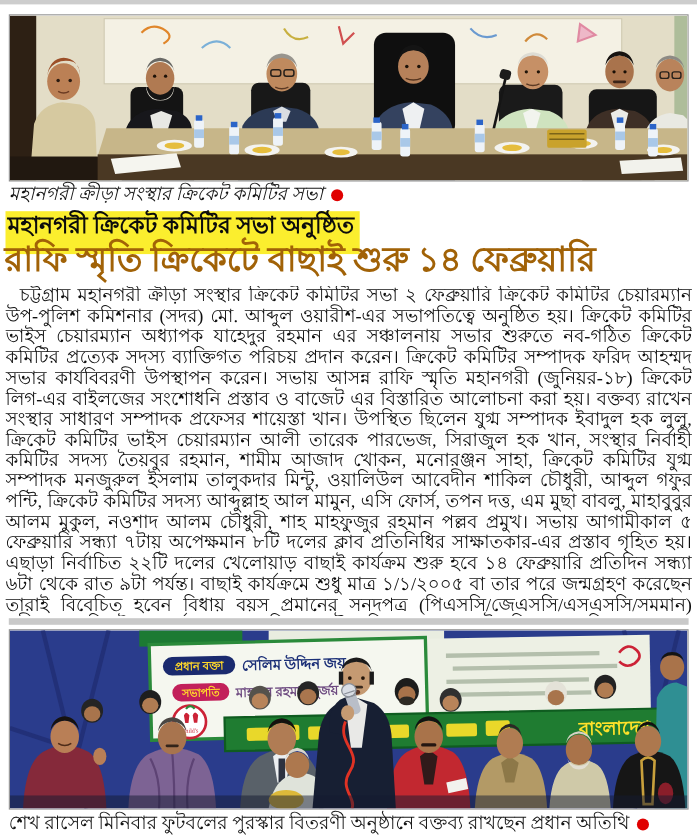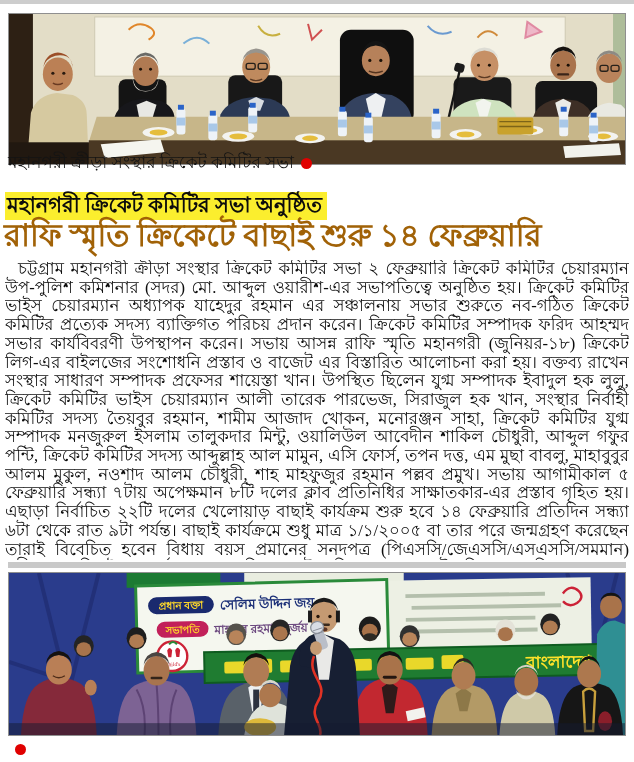--- a/index.html
+++ b/index.html
@@ -6,26 +6,26 @@
   .page{position:relative;width:634px;height:762px;background:#fff;overflow:hidden;
         font-family:"Liberation Serif", serif;color:#0c0c0c;}
   .abs{position:absolute;}
   .top-bar{left:0;top:0;width:634px;height:4px;background:#cdcdcd;}
   .photo{left:8px;width:618px;border:1px solid #8f8f8f;box-sizing:border-box;overflow:hidden;}
   .photo-top{top:13px;height:152px;}
   .photo-bottom{top:572px;height:164px;}
   .photo svg{display:block;width:100%;height:100%;}
   .caption{left:8px;width:620px;font-size:17px;line-height:21px;color:#141414;
            font-family:"Liberation Serif", serif;white-space:nowrap;}
-  .caption-top{top:152px;}
+  .caption-top{top:166px;font-style:italic;}
   .caption-bottom{top:738px;}
   .dot{display:inline-block;width:11px;height:11px;border-radius:50%;
        vertical-align:-1px;margin-left:7px;}
   .kicker{left:5px;top:192px;font-size:21px;line-height:26px;font-weight:600;}
-  .kicker .hl{padding:1px 5px 3px 2px;}
+  .kicker .hl{padding:1px 5px 14px 2px;}
   .headline{left:4px;top:216px;width:628px;margin:0;font-size:31px;line-height:40px;
             font-weight:700;color:#a16207;white-space:nowrap;}
   .body-text{left:5px;top:260px;width:624px;height:300px;overflow:hidden;margin:0;
              font-size:16.6px;line-height:18.7px;text-align:justify;text-indent:13px;
              color:#0d0d0d;}
   .mid-bar{left:8px;top:562px;width:618px;height:6px;background:#c9c9c9;}
 </style>
 </head>
 <body>
 
@@ -397,16 +397,16 @@
         </g>
         <ellipse cx="308" cy="76" rx="6" ry="7" fill="#c59a72"></ellipse>
         <path d="M306,84 C298,104 322,112 310,130 C300,146 316,154 312,164" stroke="#e03224" stroke-width="2.6" fill="none"></path>
       </g>
 
       <rect x="0" y="152" width="618" height="12" fill="#141a30" opacity="0.5"></rect>
     </svg>
   </figure>
 
   <div class="abs caption caption-bottom">
-    <span class="dot" style="background:#e00000"></span>
+    <span>শেখ রাসেল মিনিবার ফুটবলের পুরস্কার বিতরণী অনুষ্ঠানে বক্তব্য রাখছেন প্রধান অতিথি</span><span class="dot" style="background:#e00000"></span>
   </div>
 
 </div>
 
 </body></html>

